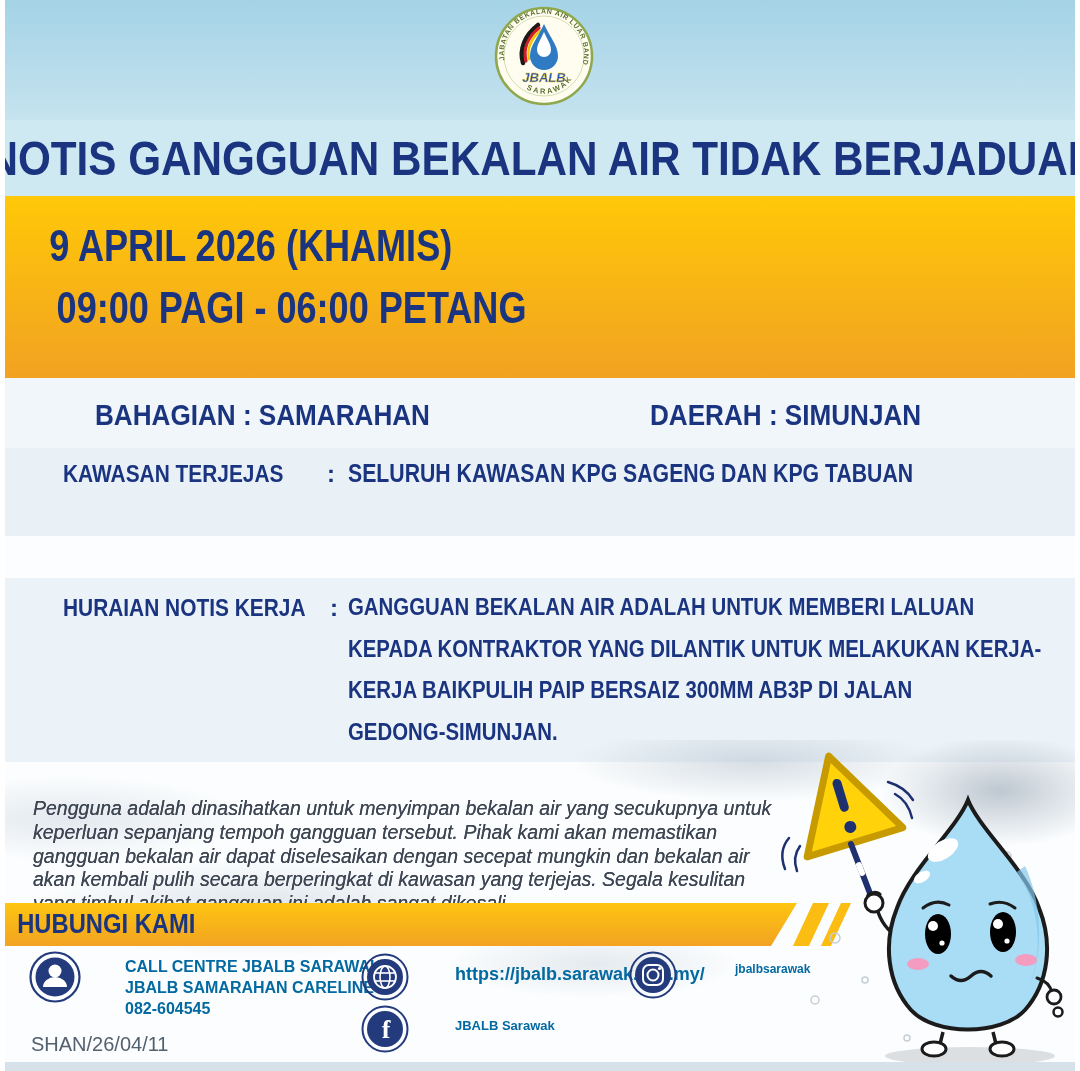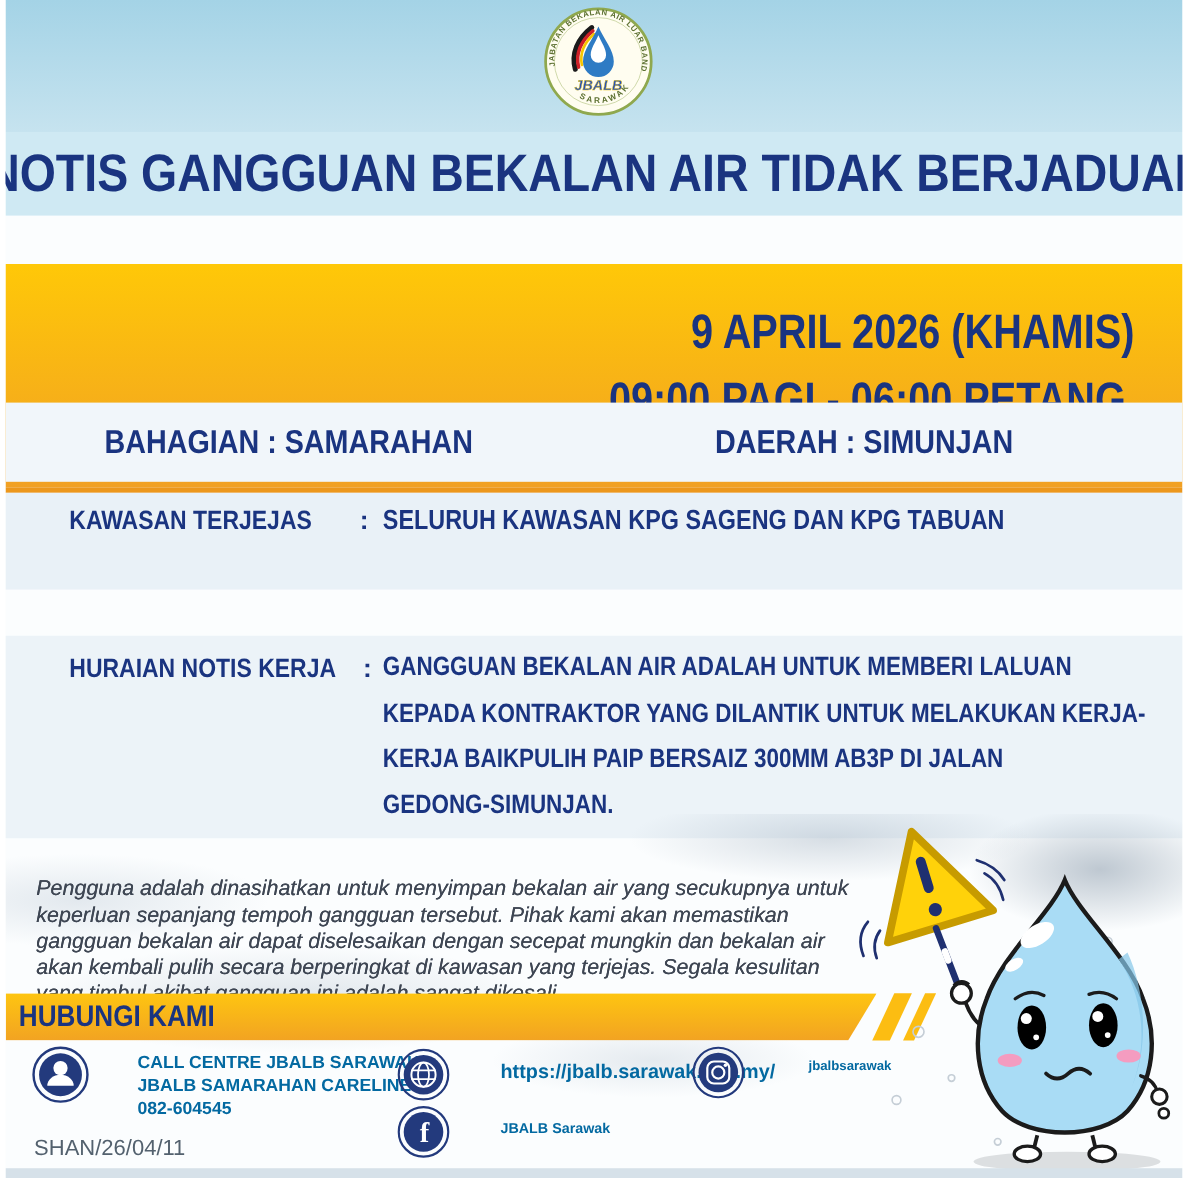--- a/index.html
+++ b/index.html
@@ -5,22 +5,22 @@
   html,body{margin:0;padding:0;}
   body{
     width:1080px;height:1071px;position:relative;background:#ffffff;
     font-family:"Liberation Sans", sans-serif;overflow:hidden;
   }
   .poster{position:absolute;left:5px;right:5px;top:0;bottom:0;background:#fbfdfe;overflow:hidden;}
   .band{position:absolute;left:0;right:0;}
   .band-top{top:0;height:120px;background:linear-gradient(#a4d3e6,#c6e3ef);}
   .band-title{top:120px;height:76px;background:#cfe9f3;display:flex;align-items:center;justify-content:center;}
   .band-date{top:196px;height:165px;background:linear-gradient(#ffc808,#f1a023);border-bottom:5px solid #ec971c;
-    display:flex;flex-direction:column;align-items:flex-end;padding-top:38px;box-sizing:content-box;margin-top:44px;}
-  .band-b1{top:366px;height:72px;background:#f1f6fa;}
+    display:flex;flex-direction:column;align-items:flex-start;padding-top:26px;box-sizing:content-box;}
+  .band-b1{top:378px;height:72px;background:#f1f6fa;}
   .band-b2{top:448px;height:88px;background:#e9f1f7;}
   .band-b3{top:578px;height:184px;background:#ecf3f8;}
   .navy{color:#1a3480;}
   .cond-c{display:inline-block;transform:scaleX(.88);white-space:nowrap;}
   .cond-l{display:inline-block;transform:scaleX(.87);transform-origin:0 50%;white-space:nowrap;}
   .title-text{font-size:48px;font-weight:bold;letter-spacing:0px;}
   .date-line{font-size:44px;font-weight:bold;line-height:48px;}
   .date-line+.date-line{margin-top:14px;}
   .region-item{position:absolute;top:20px;font-size:30px;font-weight:bold;}
   .row-label{position:absolute;font-size:24px;font-weight:bold;}

